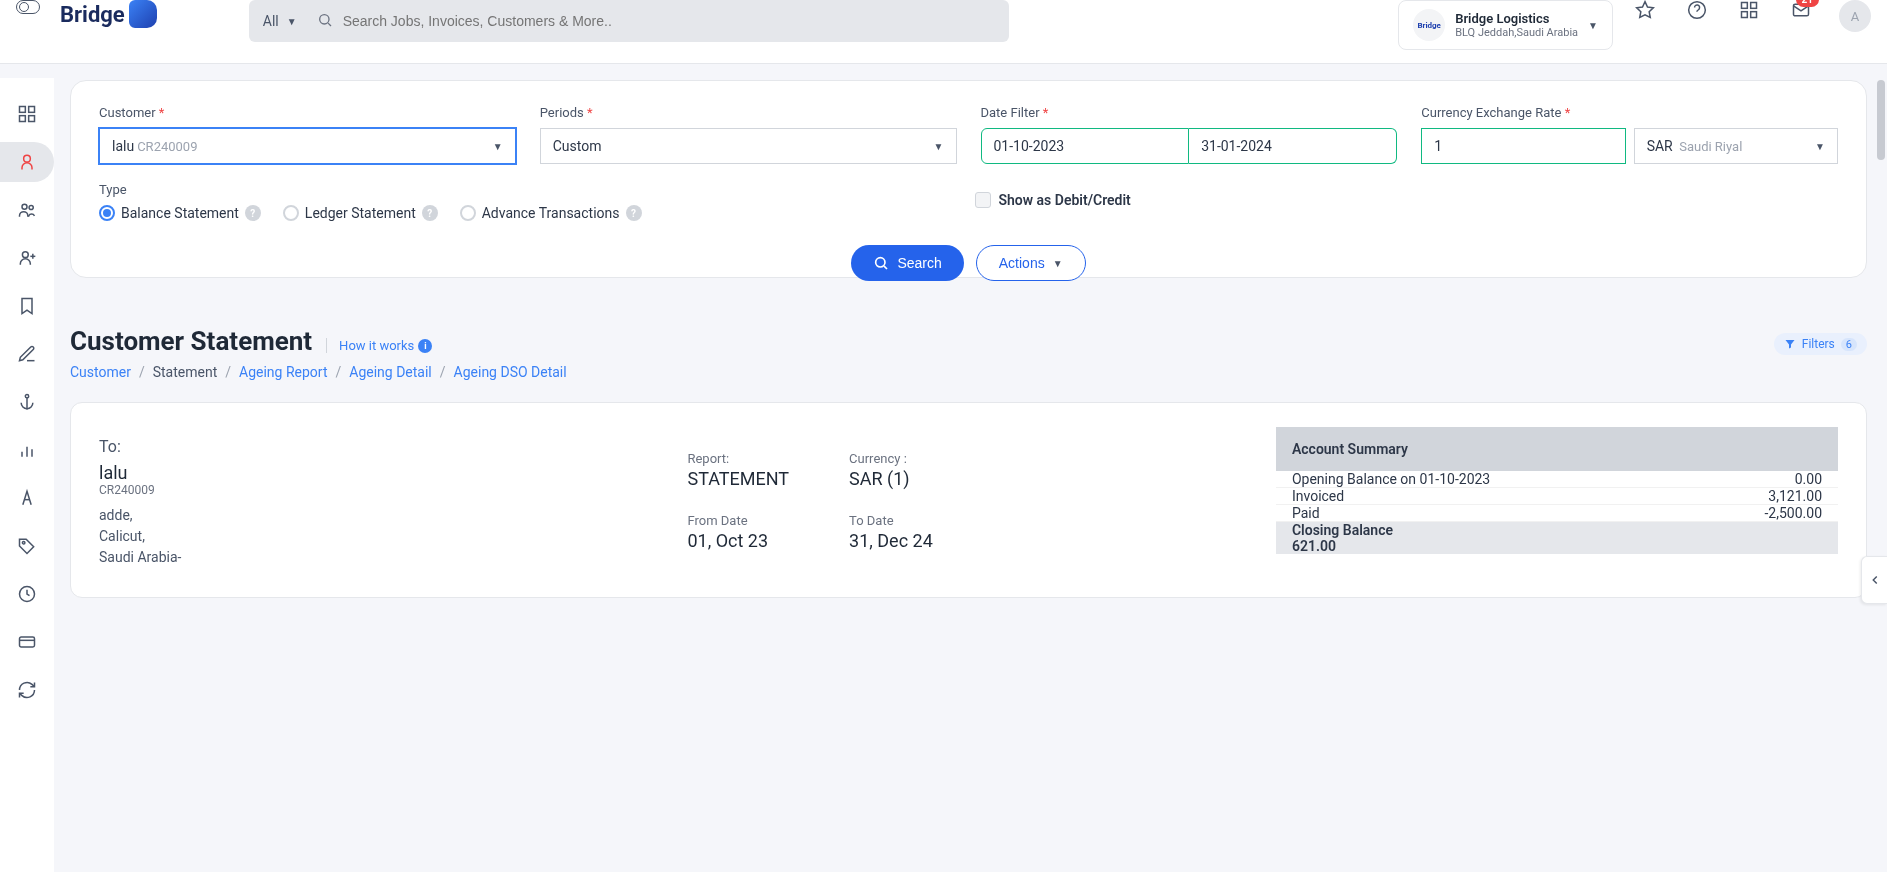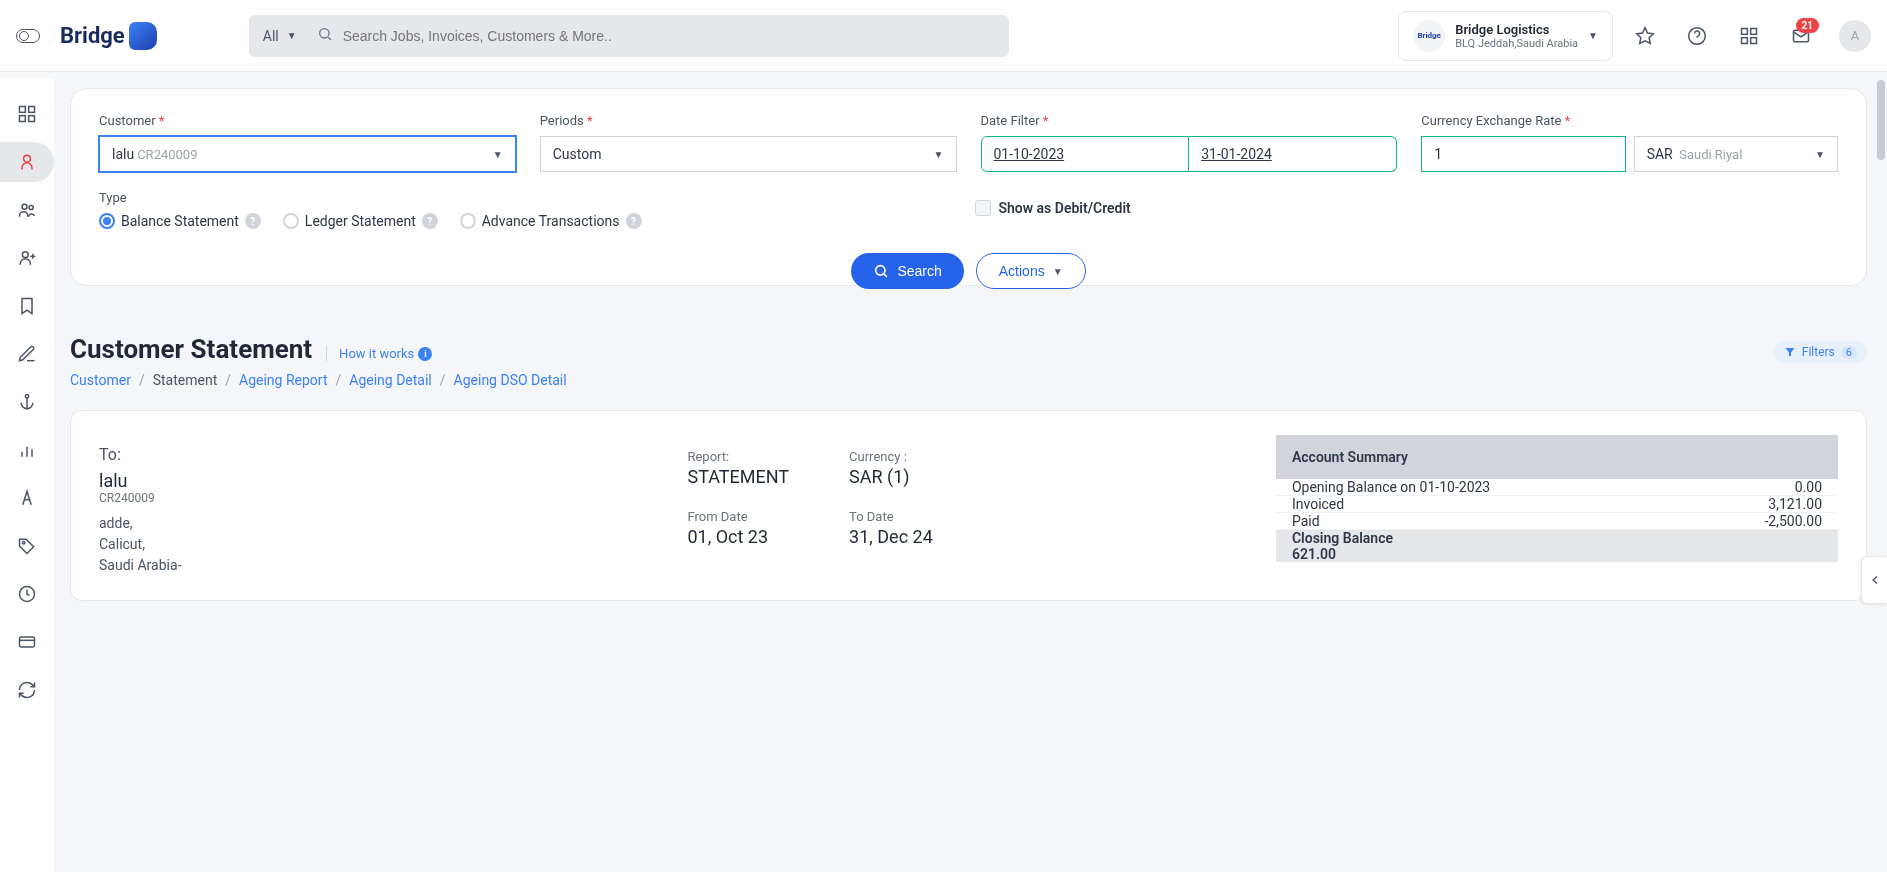--- a/index.html
+++ b/index.html
@@ -1,19 +1,19 @@
 <!DOCTYPE html>
 <html><head>
 <meta charset="utf-8">
 <style>
 * { box-sizing: border-box; margin: 0; padding: 0; }
 body { font-family: -apple-system, BlinkMacSystemFont, "Segoe UI", Roboto, sans-serif; background: #f5f6fa; color: #2d3748; font-size: 14px; overflow-x: hidden; }
 
 
-.header { display: flex; align-items: center; height: 72px; background: #fff; border-bottom: 1px solid #e5e7eb; padding: 0 16px; gap: 12px; }
+.header { display: flex; align-items: flex-start; height: 64px; background: #fff; border-bottom: 1px solid #e5e7eb; padding: 0 16px; gap: 12px; }
 .toggle-pill { width: 24px; height: 14px; border: 1.5px solid #4a5568; border-radius: 999px; position: relative; cursor: pointer; }
 .toggle-pill::after { content: ""; position: absolute; left: 2px; top: 50%; transform: translateY(-50%); width: 8px; height: 8px; border-radius: 50%; border: 1.5px solid #4a5568; }
 .logo { display: flex; align-items: center; gap: 4px; margin-left: 8px; margin-right: 80px; }
 .logo-text { font-size: 22px; font-weight: 700; color: #1a2b5e; }
 .logo-mark { width: 28px; height: 28px; background: linear-gradient(135deg, #3b82f6, #1e40af); border-radius: 6px 10px 10px 6px; position: relative; }
 .search-wrap { display: flex; align-items: center; background: #e5e7eb; border-radius: 6px; height: 42px; width: 760px; }
 .search-all { display: flex; align-items: center; gap: 8px; padding: 0 14px; cursor: pointer; color: #4a5568; }
 .search-icon { color: #6b7280; margin: 0 10px 0 6px; }
 .search-input { flex: 1; border: none; background: transparent; outline: none; font-size: 14px; color: #6b7280; }
 .header-spacer { flex: 1; }
@@ -37,21 +37,21 @@
 .main { margin-left: 54px; padding: 16px 20px 16px 16px; }
 
 .filter-card { background: #fff; border-radius: 16px; padding: 24px 28px 8px; border: 1px solid #e5e7eb; position: relative; }
 .filter-row { display: grid; grid-template-columns: 1fr 1fr 1fr 1fr; gap: 24px; margin-bottom: 18px; }
 .field-label { font-size: 13px; color: #4a5568; margin-bottom: 8px; display: block; }
 .req { color: #ef4444; }
 .field-input { width: 100%; height: 36px; border: 1px solid #d1d5db; border-radius: 0; padding: 0 12px; font-size: 14px; display: flex; align-items: center; justify-content: space-between; background: #fff; cursor: pointer; }
 .field-input.focus { border: 1px solid #3b82f6; box-shadow: 0 0 0 1px #3b82f6; }
 .field-input.green { border: 1px solid #10b981; }
 .caret { font-size: 10px; color: #4a5568; }
-.date-pair { display: flex; text-decoration: underline; }
+.date-pair { display: flex; }
 .date-pair .field-input { border-radius: 6px 0 0 6px; }
 .date-pair .field-input:last-child { border-radius: 0 6px 6px 0; border-left: none; }
 .curr-pair { display: flex; gap: 8px; }
 .curr-pair .field-input:first-child { flex: 1; }
 .curr-pair .field-input:last-child { flex: 1; }
 .cust-code { color: #9ca3af; font-size: 13px; margin-left:3px;}
 .filter-row2 { display: grid; grid-template-columns: 1fr 1fr 1fr 1fr; gap: 12px; align-items: start; margin-bottom: 12px; }
 .type-group { grid-column: 1 / 3; }
 .radio-row { display: flex; gap: 22px; align-items: center; margin-top: 8px;}
 .radio-item { display: flex; align-items: center; gap: 6px; cursor: pointer; font-size: 14px;}
@@ -80,21 +80,21 @@
 .breadcrumb .current { color: #4a5568; }
 
 .statement-card { background: #fff; border-radius: 12px; padding: 24px 28px; border: 1px solid #e5e7eb; display: flex; gap: 32px; }
 .stmt-left { flex: 0 0 32%; }
 .stmt-mid { flex: 0 0 32%; display: flex; gap: 60px; }
 .stmt-right { flex: 1; }
 .to-label { font-size: 16px; color: #4a5568; margin-bottom: 6px; margin-top: 10px;}
 .to-name { font-size: 18px; color: #1f2937; }
 .to-code { font-size: 12px; color: #6b7280; margin-bottom: 8px; }
 .to-addr { font-size: 14px; color: #4a5568; line-height: 1.5; }
-.sm-label { font-size: 13px; color: #6b7280; margin-bottom: 2px; margin-top: 14px;}
+.sm-label { font-size: 13px; color: #6b7280; margin-bottom: 2px; margin-top: 24px;}
 .sm-value { font-size: 18px; color: #1f2937; margin-bottom: 22px; }
 .summary-box { }
 .summary-head { background: #d1d5db; padding: 14px 16px; font-weight: 600; font-size: 14px; }
 .summary-row { display: flex; justify-content: space-between; padding: 0 16px; border-bottom: 1px solid #f1f1f1; font-size: 14px; }
 .summary-row.total { background: #e5e7eb; font-weight: 600; border-bottom:none;flex-direction:column; }
 
 .expand-tab { position: fixed; right: 0; top: 50%; transform: translateY(120px); background: #fff; border: 1px solid #e5e7eb; border-right: none; border-radius: 6px 0 0 6px; width: 26px; height: 48px; display: flex; align-items: center; justify-content: center; cursor: pointer; box-shadow: -1px 1px 3px rgba(0,0,0,0.08);}
 .scrollbar { position: fixed; right: 2px; top: 80px; width: 8px; height: 80px; background: #c7cad1; border-radius: 4px; }
 </style>
 </head>

